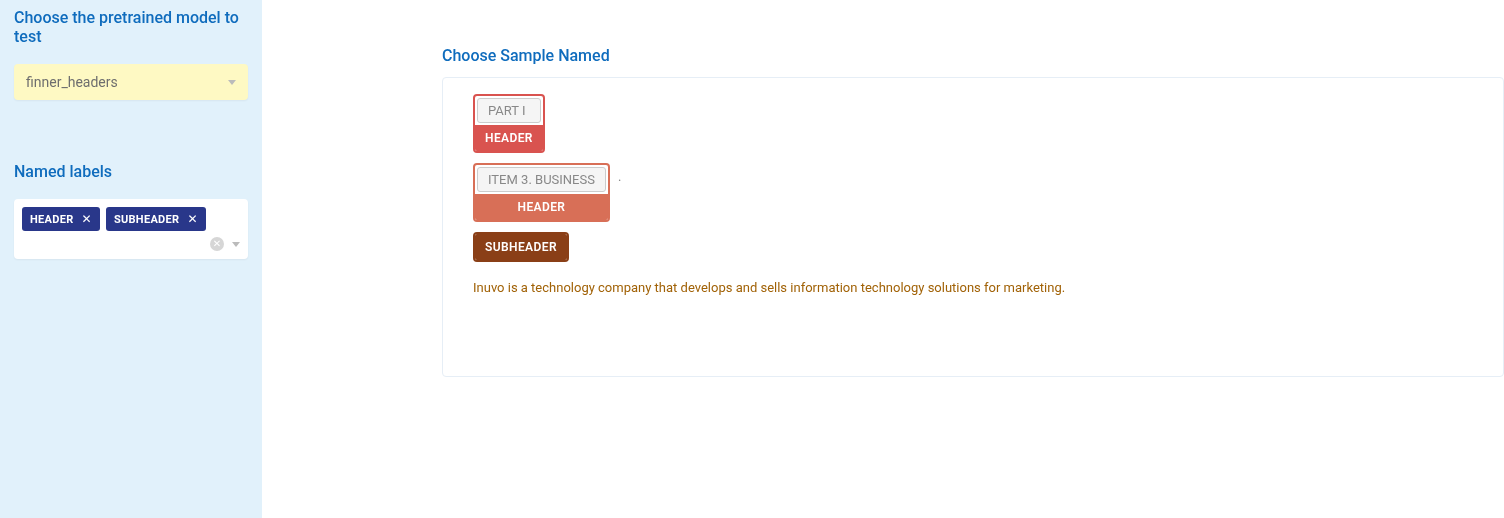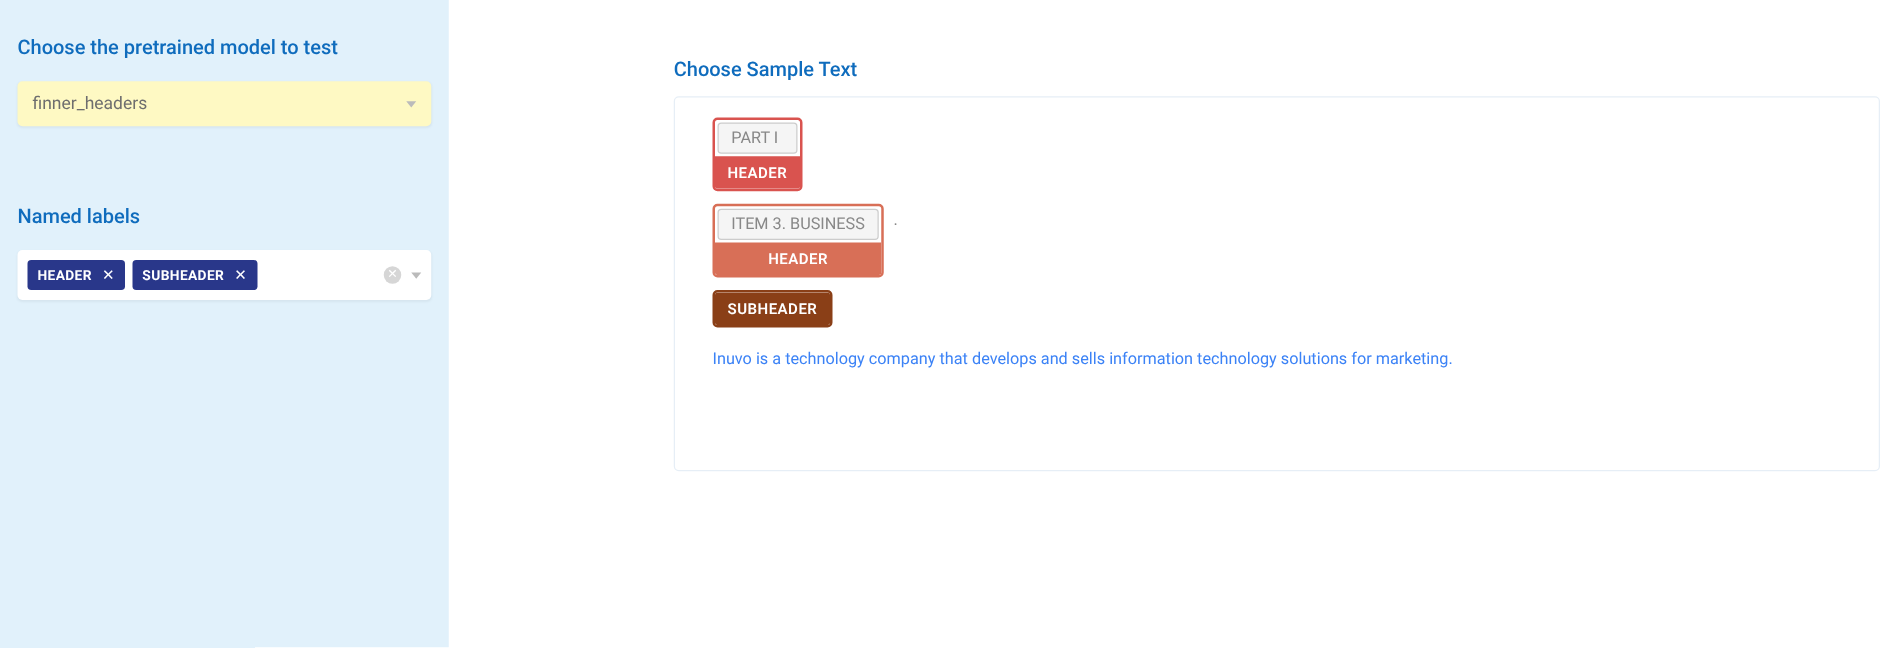--- a/index.html
+++ b/index.html
@@ -5,23 +5,23 @@
 * { box-sizing: border-box; margin: 0; padding: 0; }
 body {
   font-family: -apple-system, BlinkMacSystemFont, "Segoe UI", Roboto, "Helvetica Neue", Arial, sans-serif;
   background: #fff;
   color: #333;
   display: flex;
   width: 1504px;
   height: 518px;
 }
 .sidebar {
-  width: 359px;
+  width: 262px;
   background: #e1f1fb;
-  padding: 28px 14px;
+  padding: 8px 14px;
   flex-shrink: 0;
 }
 .sidebar-heading {
   color: #0f6cbd;
   font-size: 16px;
   font-weight: 500;
   margin-bottom: 18px;
 }
 .select-box {
   background: #fef9c3;
@@ -145,21 +145,21 @@
   text-align: center;
 }
 .header-ent { border-color: #d9534f; }
 .header-ent .ent-label { background: #d9534f; }
 .header-ent2 { border-color: #d86f57; }
 .header-ent2 .ent-label { background: #d86f57; }
 .subheader-ent { border-color: #8a3f17; }
 .subheader-ent .ent-label { background: #8a3f17; }
 .punct { color: #888; font-size: 13px; vertical-align: top; display:inline-block; margin-top:8px;}
 .body-text {
-  color: #3b82f6;
+  color: #a16207;
   font-size: 13px;
   margin-top: 8px;
   line-height: 1.5;
 }
 .row { display: block; }
 </style>
 </head>
 <body>
 
 <div class="sidebar">
@@ -182,21 +182,21 @@
       <span class="tag-x">✕</span>
     </span>
     <span class="multiselect-ctrls">
       <span class="clear-circle">✕</span>
       <span class="chev"></span>
     </span>
   </div>
 </div>
 
 <div class="main">
-  <div class="main-heading">Choose Sample Text</div>
+  <div class="main-heading">Choose Sample Named</div>
 
   <div class="annot-area">
 
     <div class="row">
       <span class="ent-wrap">
         <span class="ent-box header-ent">
           <span class="ent-text">PART I</span>
           <span class="ent-label">HEADER</span>
         </span>
       </span>

